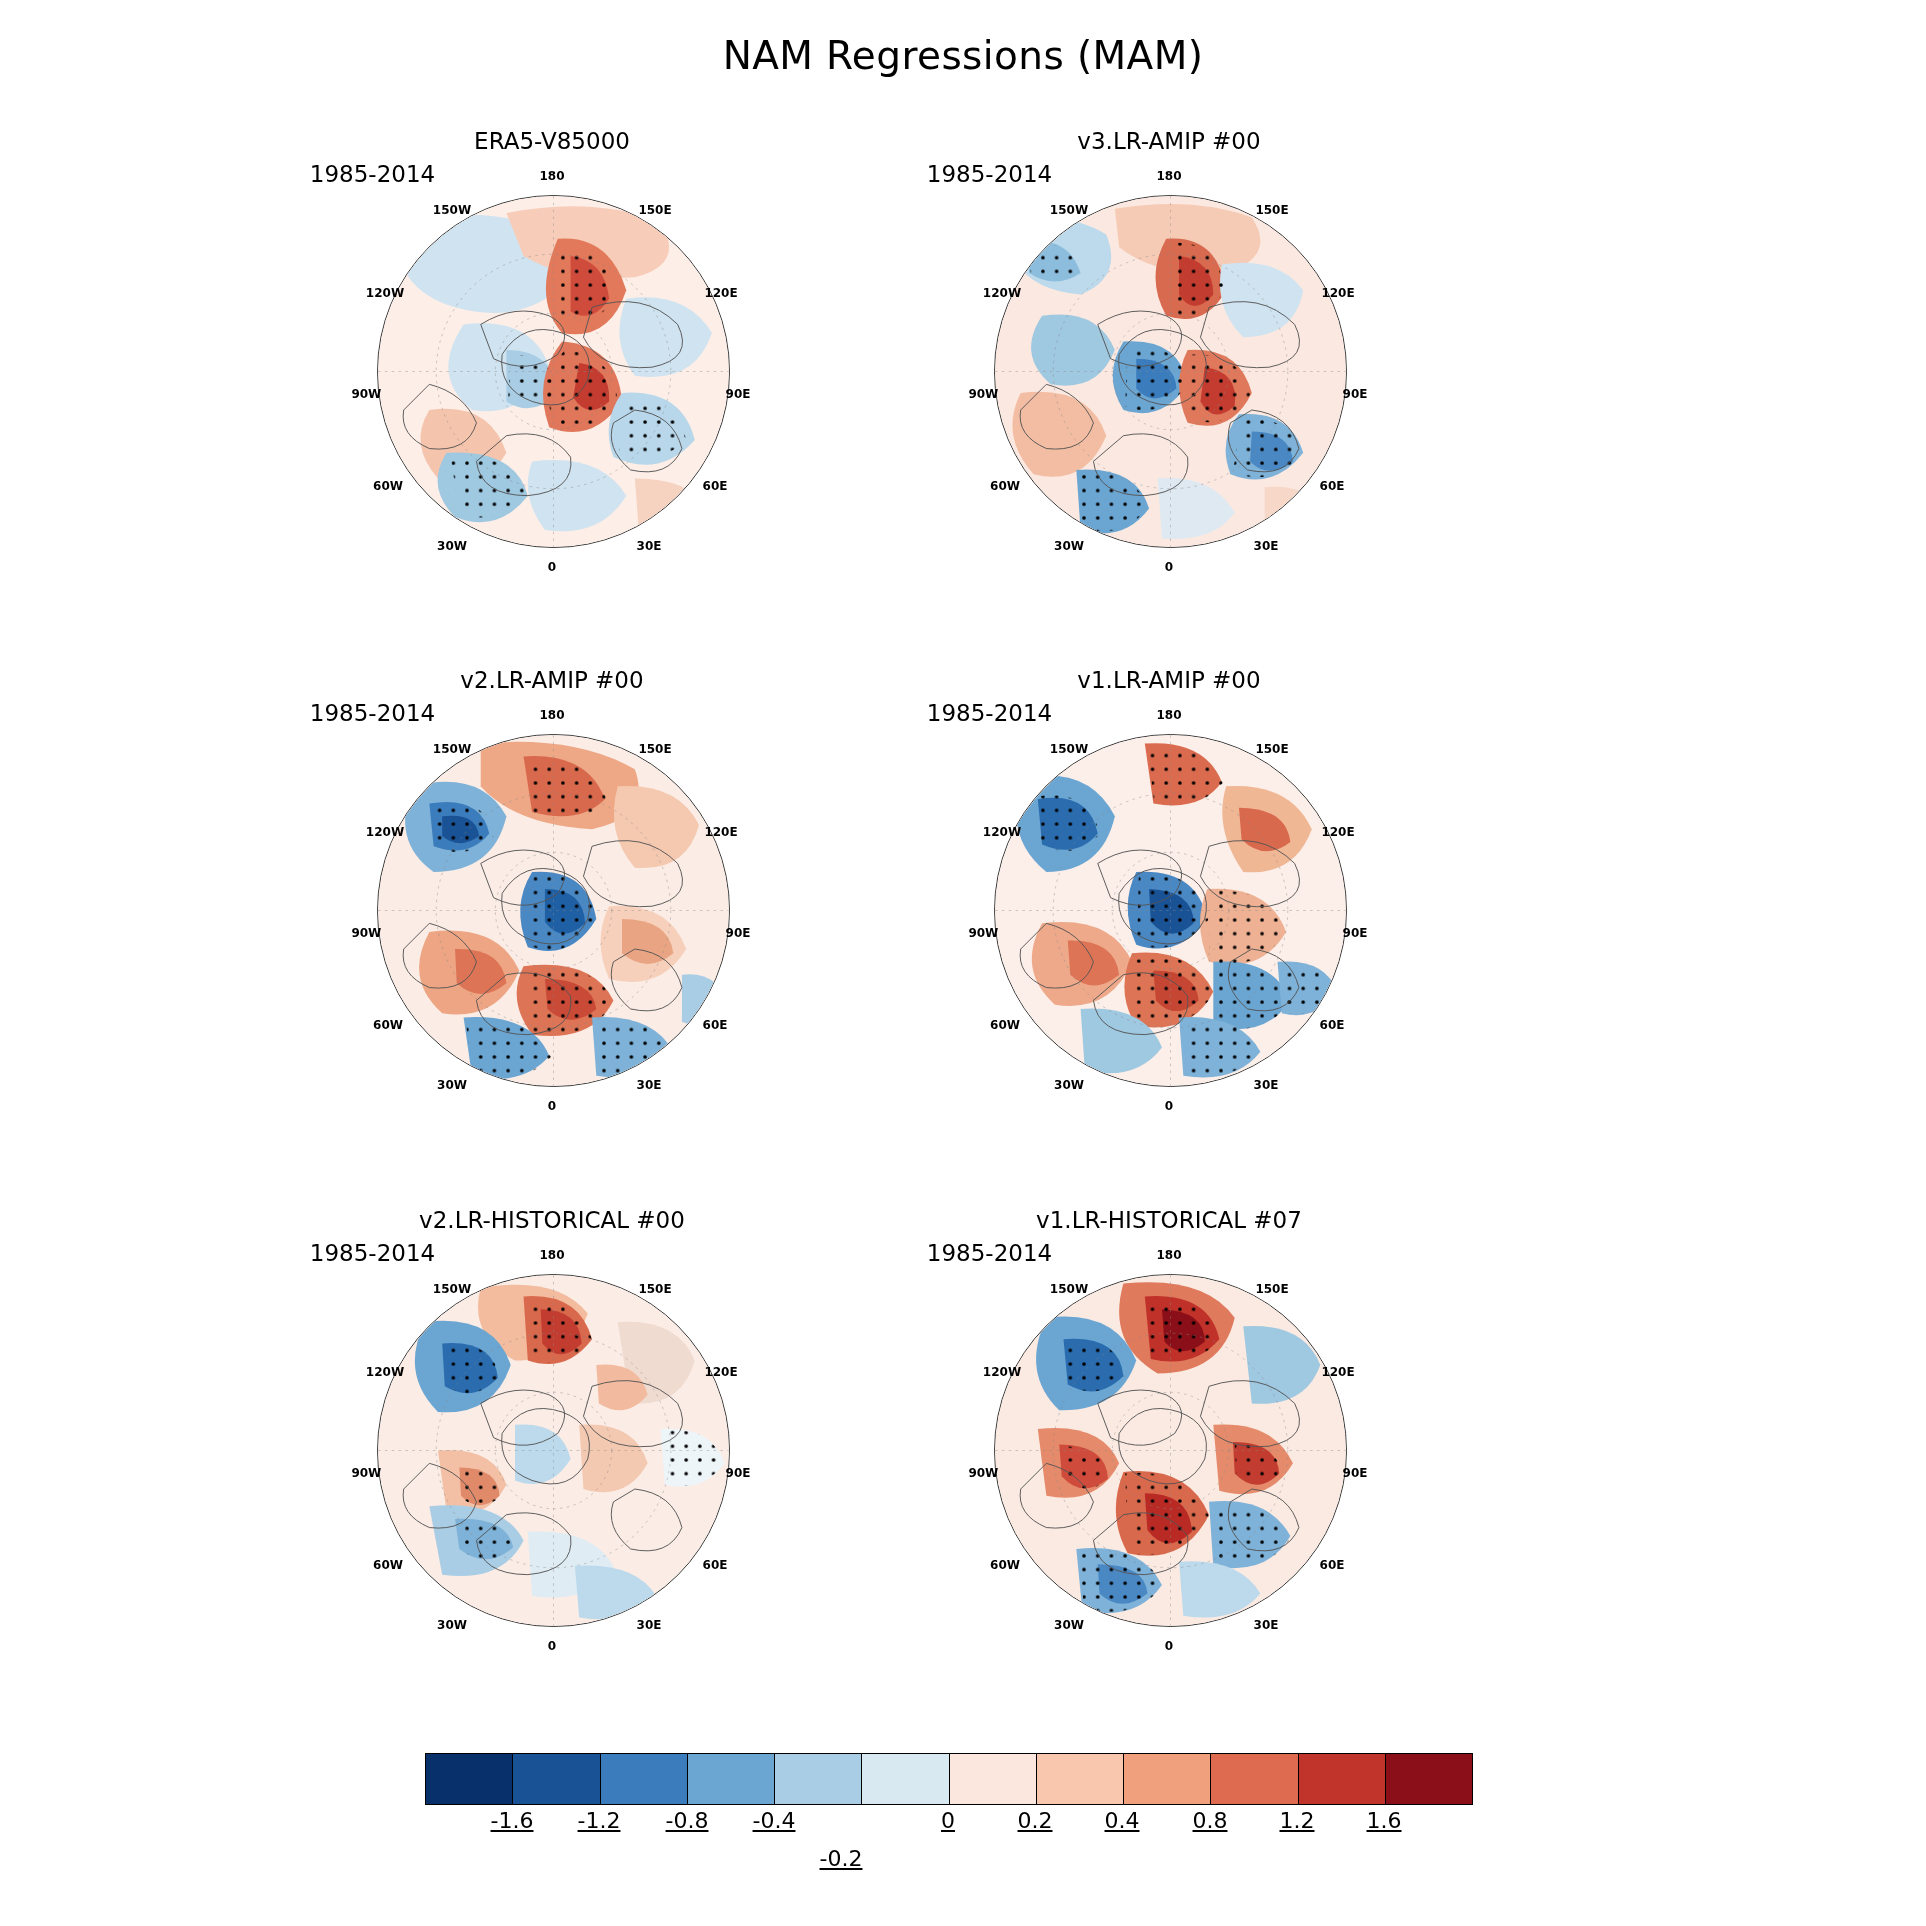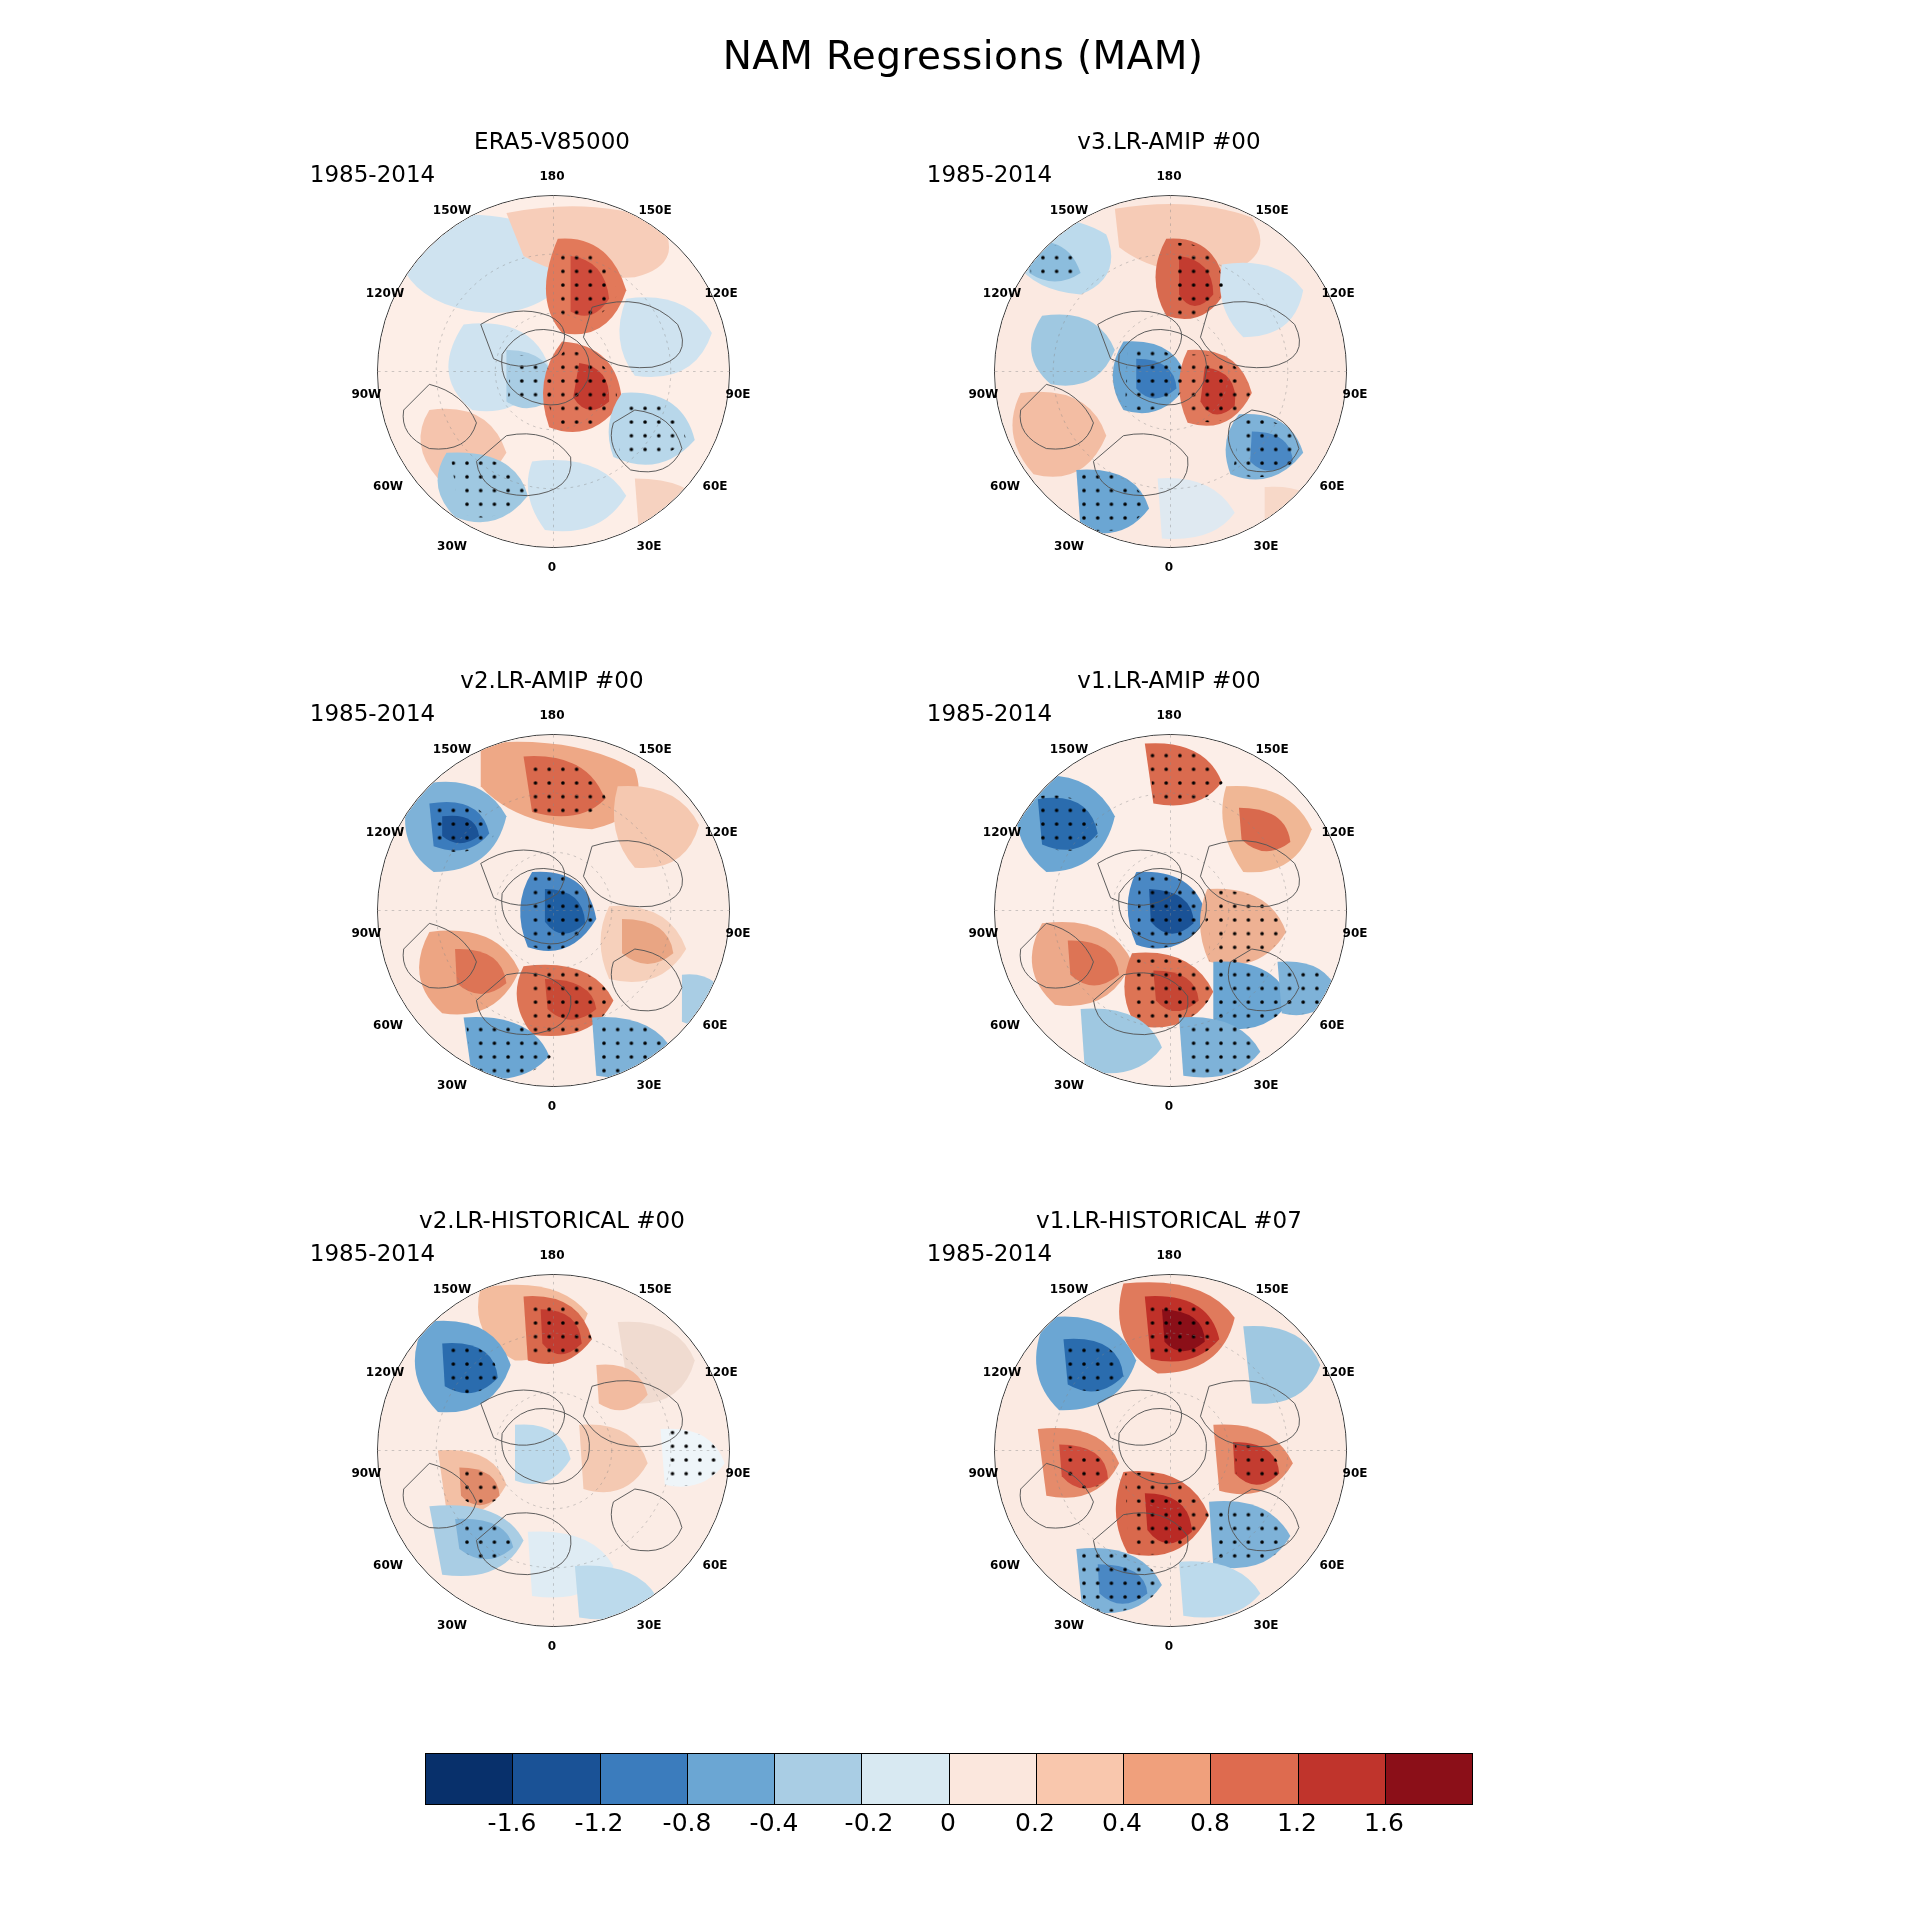--- a/index.html
+++ b/index.html
@@ -49,21 +49,21 @@
   .cbar{
     position:absolute;left:425px;top:1753px;width:1046px;height:50px;
     display:flex;border:1px solid #000;box-sizing:content-box;
   }
   .cbar .seg{flex:1 1 auto;height:100%;}
   .cbar-ticks{
     position:absolute;left:425px;top:1808px;width:1046px;height:34px;
   }
   .cbar-ticks span{
     position:absolute;transform:translateX(-50%);
-    font-size:25px;top:0;
+    font-size:22px;top:0;text-decoration:underline;
   }
   .arrowL, .arrowR{position:absolute;top:1753px;width:0;height:0;}
 </style>
 </head>
 <body>
 
 <div id="root">
 
   <div class="fig-title">NAM Regressions (MAM)</div>
 
@@ -504,21 +504,21 @@
       <div class="seg" style="background: rgb(240, 160, 124); border-left: 0.9px solid rgb(0, 0, 0);"></div>
       <div class="seg" style="background: rgb(222, 107, 79); border-left: 0.9px solid rgb(0, 0, 0);"></div>
       <div class="seg" style="background: rgb(192, 52, 44); border-left: 0.9px solid rgb(0, 0, 0);"></div>
       <div class="seg" style="background: rgb(139, 15, 24); border-left: 0.9px solid rgb(0, 0, 0);"></div>
     </div>
   <div class="cbar-ticks" id="cbar-ticks">
       <span style="left: 87px;">-1.6</span>
       <span style="left: 174px;">-1.2</span>
       <span style="left: 262px;">-0.8</span>
       <span style="left: 349px;">-0.4</span>
-      <span style="left: 444px;">-0.2</span>
+      <span style="left: 416px; margin-top: 38px;">-0.2</span>
       <span style="left: 523px;">0</span>
       <span style="left: 610px;">0.2</span>
       <span style="left: 697px;">0.4</span>
       <span style="left: 785px;">0.8</span>
       <span style="left: 872px;">1.2</span>
       <span style="left: 959px;">1.6</span>
     </div>
 
 </div>
 

